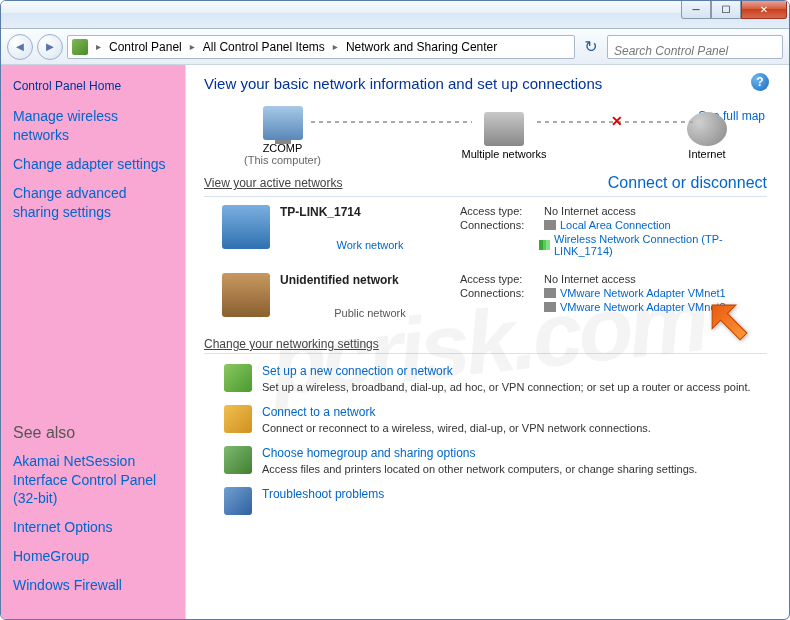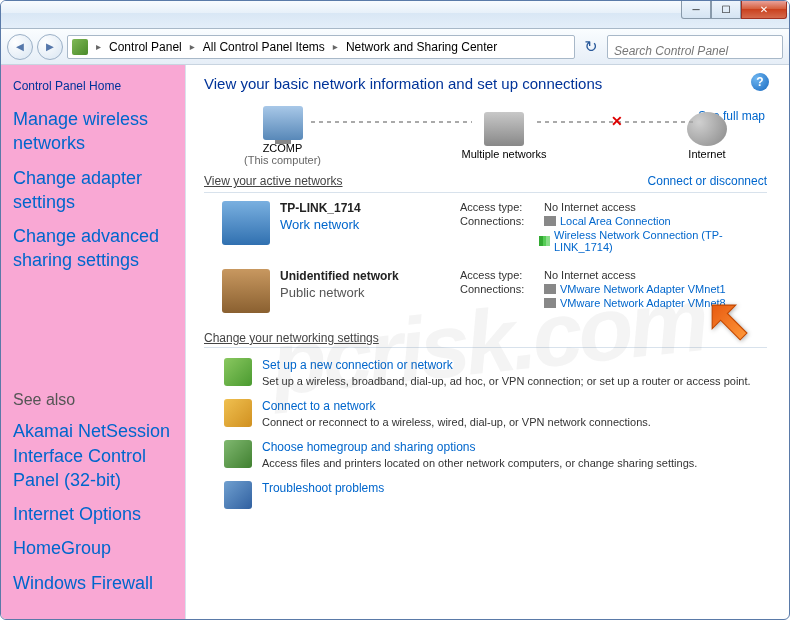--- a/index.html
+++ b/index.html
@@ -20,21 +20,21 @@
 .bc-seg { padding: 0 4px; display: flex; align-items: center; height: 100%; }
 .bc-arrow { color: #666; padding: 0 4px; font-size: 10px; }
 .bc-panel-icon { width: 16px; height: 16px; margin-right: 4px; background: linear-gradient(135deg, #7fb956, #4a8a2a); border-radius: 2px; }
 .refresh { width: 24px; display: flex; align-items: center; justify-content: center; color: #2a5a9a; }
 .search { width: 176px; height: 24px; border: 1px solid #a8b8c8; background: #fff; font-size: 12px; color: #777; font-style: italic; padding-left: 6px; border-radius: 2px; display: flex; align-items: flex-end; }
 
 .body-area { flex: 1; display: flex; overflow: hidden; }
 
 .sidebar { width: 185px; background: #f9a8d4; border-right: 1px solid #d9e2ec; padding: 14px 12px; display: flex; flex-direction: column; }
 .sidebar-home { font-size: 12px; color: #003399; margin-bottom: 14px; }
-.sidebar-link { font-size: 18px; color: #0066cc; margin-bottom: 10px; cursor: pointer; line-height: 1.35; }
+.sidebar-link { font-size: 14px; color: #0066cc; margin-bottom: 10px; cursor: pointer; line-height: 1.35; }
 .sidebar-spacer { flex: 1; }
 .see-also { font-size: 16px; color: #555; margin-bottom: 10px; }
 
 .content { flex: 1; padding: 10px 22px 0 18px; overflow-y: auto; position: relative; font-size: 12px; color: #222; }
 .content h1 { font-size: 15px; font-weight: normal; color: #003399; margin-bottom: 14px; }
 
 .help-icon { position: absolute; top: 8px; right: 20px; width: 18px; height: 18px; border-radius: 50%; background: radial-gradient(circle at 30% 30%, #6db5f0, #1a6ac0); color: #fff; font-size: 12px; font-weight: bold; display: flex; align-items: center; justify-content: center; }
 
 .diagram { display: flex; align-items: center; justify-content: space-around; margin: 0 40px 6px 40px; position: relative; }
 .diagram-node { display: flex; flex-direction: column; align-items: center; font-size: 11px; color: #000; text-align: right; }
@@ -44,30 +44,30 @@
 .diagram-icon.multi { background: linear-gradient(to bottom, #c8c8c8, #888); border-radius: 3px; }
 .diagram-icon.globe { border-radius: 50%; background: radial-gradient(circle at 30% 30%, #d0d0d0, #888); }
 .diagram-line { flex: 1; height: 2px; background: repeating-linear-gradient(to right, #aaa 0, #aaa 4px, transparent 4px, transparent 8px); margin: 0 -10px; position: relative; top: -14px; }
 .diagram-x { position: absolute; color: #d00; font-weight: bold; font-size: 14px; top: -8px; left: 50%; transform: translateX(-50%); }
 .full-map { position: absolute; right: 24px; top: 44px; font-size: 12px; color: #0066cc; }
 
 .sub-label { font-size: 11px; color: #666; }
 
 .section-row { display: flex; align-items: center; margin: 8px 0 4px 0; }
 .section-label { font-size: 12px; color: #444; text-decoration: underline; }
-.section-link { margin-left: auto; font-size: 12px; color: #0066cc; }
+.section-link { margin-left: auto; font-size: 16px; color: #0066cc; }
 .thin-rule { height: 1px; background: #d8e2ec; margin: 2px 0 8px 0; }
 
 .network-block { display: flex; margin-bottom: 14px; }
 .network-icon { width: 48px; height: 44px; margin: 0 10px 0 18px; }
 .server-icon { background: linear-gradient(to bottom, #7ab0e0, #3070b0); border-radius: 3px; }
 .bench-icon { background: linear-gradient(to bottom, #c89860, #8a6030); border-radius: 3px; }
 .network-info { width: 180px; }
 .network-name { font-weight: bold; font-size: 12px; }
-.network-type { font-size: 13px; color: #0066cc; margin-top: 2px; }
+.network-type { font-size: 11px; color: #0066cc; margin-top: 20px; text-align: center; }
 .network-type.gray { color: #555; }
 .network-details { flex: 1; font-size: 11px; }
 .detail-row { display: flex; margin-bottom: 2px; }
 .detail-label { width: 84px; color: #333; }
 .detail-val { color: #333; }
 .detail-link { color: #0066cc; display: flex; align-items: center; gap: 4px; }
 .mini-icon { width: 12px; height: 10px; display: inline-block; }
 .lan-icon { background: #888; }
 .wifi-bars { display: inline-block; width: 12px; height: 10px; background: linear-gradient(to right, #3a3 33%, #5c5 33% 66%, #8d8 66%); }
 

